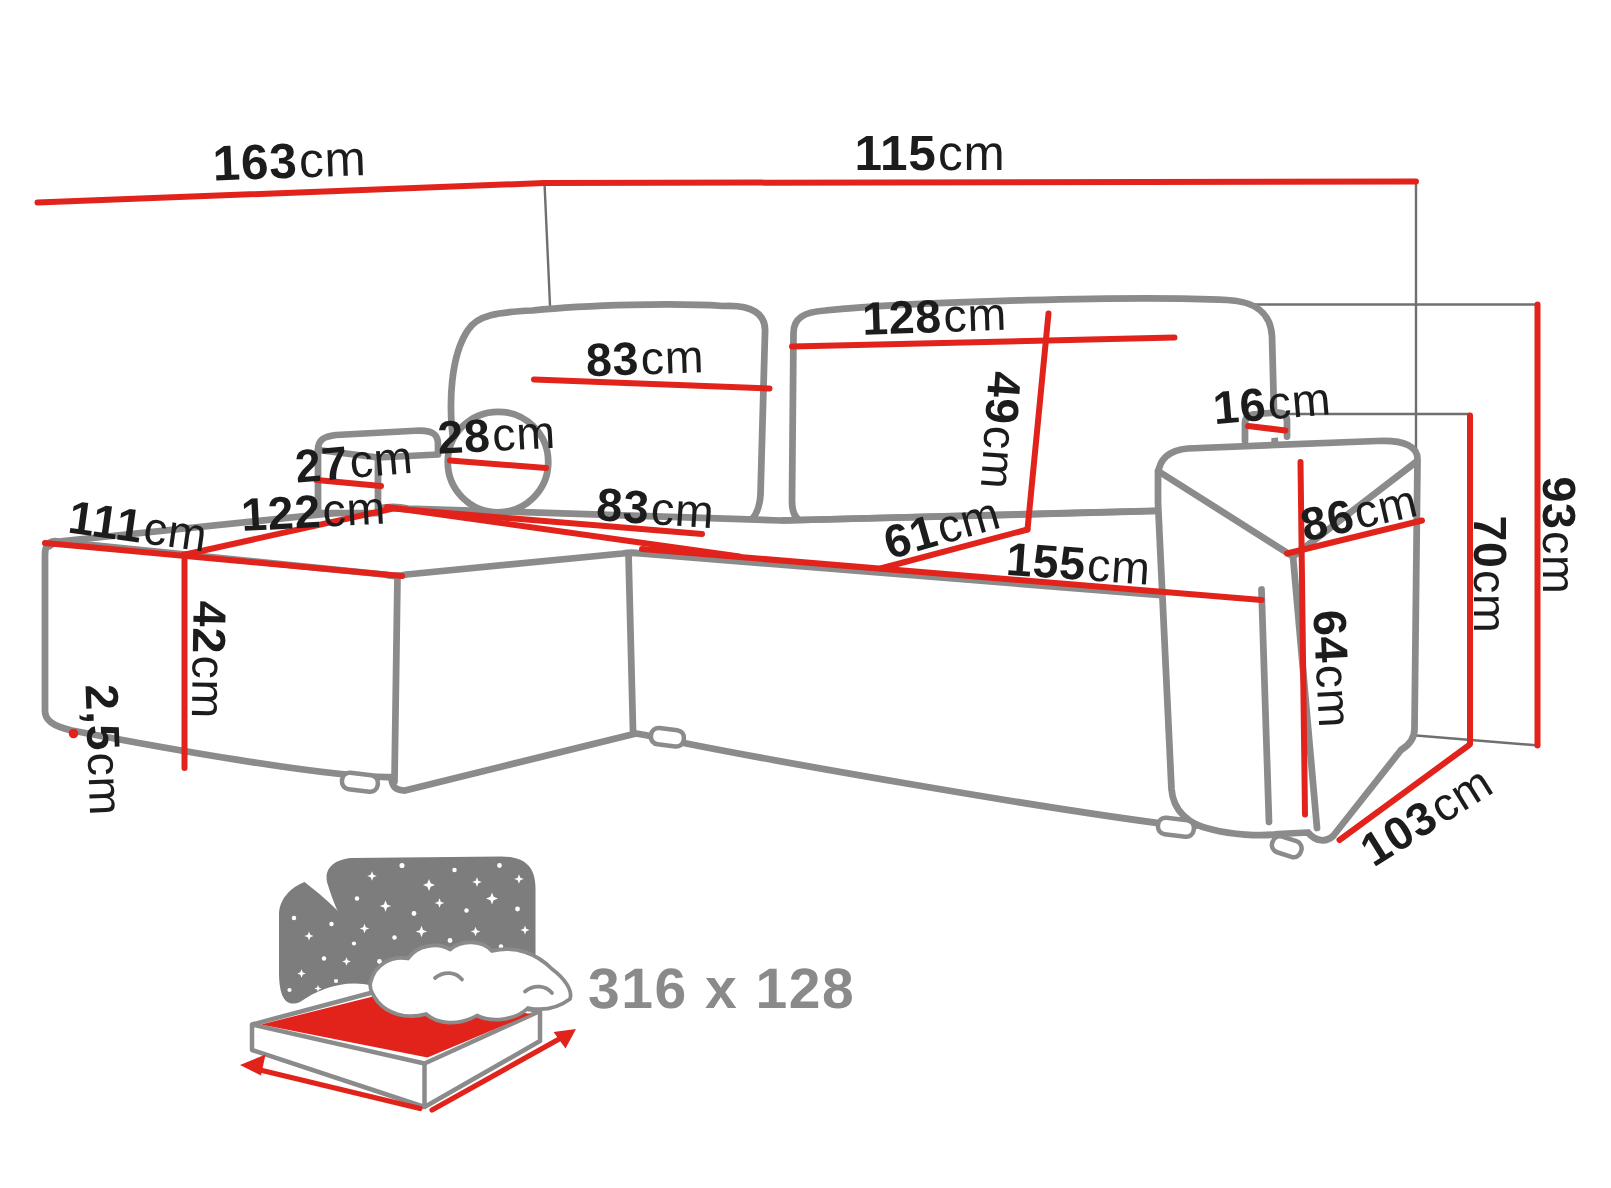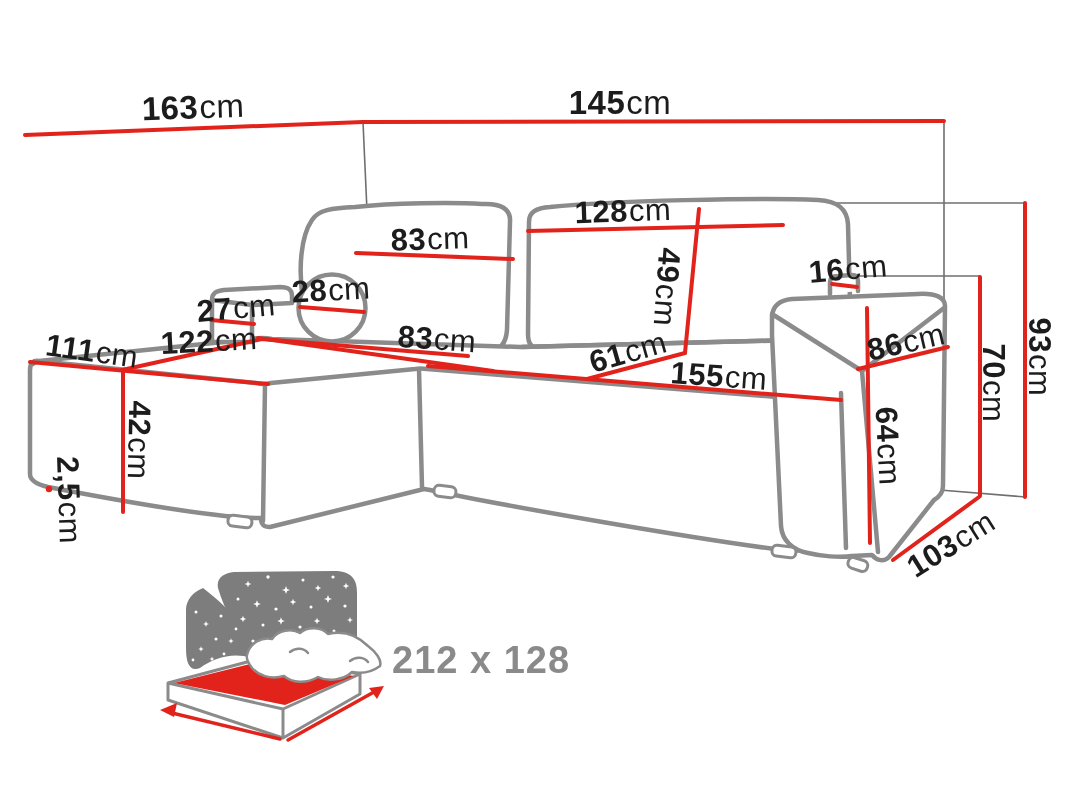--- a/index.html
+++ b/index.html
@@ -161,35 +161,35 @@
       <g stroke="#e2231b" stroke-width="3.5" fill="#e2231b" stroke-linecap="round">
         <path d="M172,713 L280,739" fill="none"></path>
         <path d="M160,710 L177,703 L174,717 Z" stroke="none"></path>
         <path d="M288,740 L374,692" fill="none"></path>
         <path d="M384,686 L369,688 L377,699 Z" stroke="none"></path>
       </g>
     </g>
   </svg>
 
   <div class="lbl big" style="left:193px;top:107px;--r:-2deg"><b>163</b><span class="u">cm</span></div>
-  <div class="lbl big" style="left:620px;top:102px;--r:0deg"><b>145</b><span class="u">cm</span></div>
+  <div class="lbl big" style="left:620px;top:102px;--r:0deg"><b>115</b><span class="u">cm</span></div>
   <div class="lbl" style="left:623px;top:211px;--r:-2deg"><b>128</b><span class="u">cm</span></div>
   <div class="lbl" style="left:430px;top:239px;--r:-2deg"><b>83</b><span class="u">cm</span></div>
   <div class="lbl" style="left:667px;top:287px;--r:94deg"><b>49</b><span class="u">cm</span></div>
   <div class="lbl" style="left:848px;top:269px;--r:-5deg"><b>16</b><span class="u">cm</span></div>
   <div class="lbl" style="left:236px;top:308px;--r:-5deg"><b>27</b><span class="u">cm</span></div>
   <div class="lbl" style="left:331px;top:290px;--r:-3deg"><b>28</b><span class="u">cm</span></div>
   <div class="lbl" style="left:209px;top:341px;--r:-3deg"><b>122</b><span class="u">cm</span></div>
   <div class="lbl" style="left:92px;top:351px;--r:8deg"><b>111</b><span class="u">cm</span></div>
   <div class="lbl" style="left:437px;top:339px;--r:4deg"><b>83</b><span class="u">cm</span></div>
   <div class="lbl" style="left:628px;top:352px;--r:-16deg"><b>61</b><span class="u">cm</span></div>
   <div class="lbl" style="left:719px;top:376px;--r:4deg"><b>155</b><span class="u">cm</span></div>
   <div class="lbl" style="left:906px;top:342px;--r:-13deg"><b>86</b><span class="u">cm</span></div>
   <div class="lbl" style="left:139px;top:440px;--r:91deg"><b>42</b><span class="u">cm</span></div>
   <div class="lbl" style="left:69px;top:500px;--r:88deg"><b>2,5</b><span class="u">cm</span></div>
   <div class="lbl" style="left:888px;top:446px;--r:87deg"><b>64</b><span class="u">cm</span></div>
   <div class="lbl" style="left:993px;top:383px;--r:90deg"><b>70</b><span class="u">cm</span></div>
   <div class="lbl" style="left:1039px;top:357px;--r:90deg"><b>93</b><span class="u">cm</span></div>
   <div class="lbl" style="left:951px;top:544px;--r:-32deg"><b>103</b><span class="u">cm</span></div>
 
-  <div class="bed-size">212 x 128</div>
+  <div class="bed-size">316 x 128</div>
 
 </div>
 
 </body></html>

